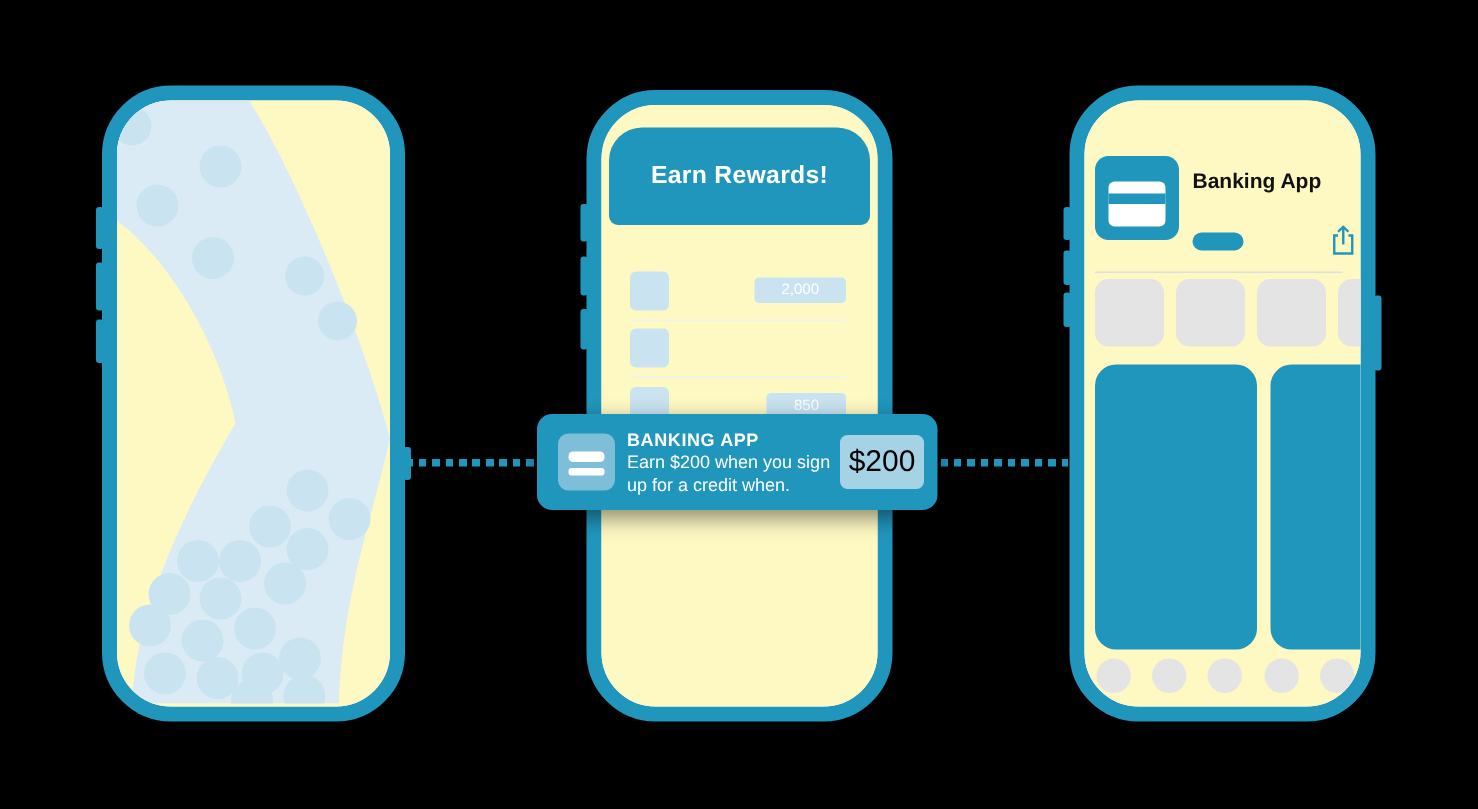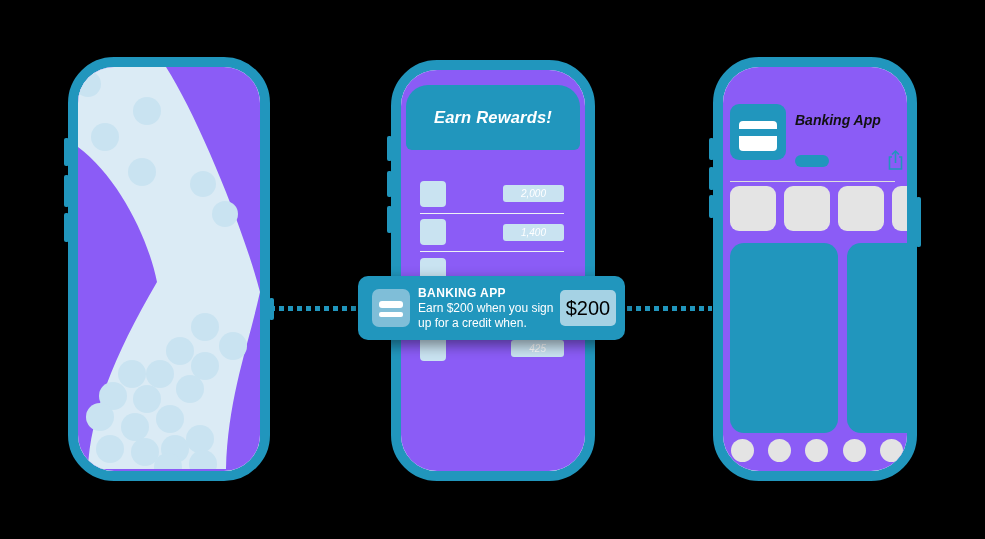--- a/index.html
+++ b/index.html
@@ -11,21 +11,21 @@
     --placeholder-gray:#E4E4E4;
     --background:#000000;
   }
   *{margin:0;padding:0;box-sizing:border-box;}
   html,body{background:var(--background);}
   body{font-family:"Liberation Sans","DejaVu Sans",sans-serif;}
   .stage{position:relative;width:985px;height:539px;background:var(--background);overflow:hidden;}
 
   
   .phone{position:absolute;border:10px solid var(--accent);border-radius:46px;background:#fff;}
-  .phone-screen{position:relative;width:100%;height:100%;border-radius:36px;background:#8b5cf6;overflow:hidden;font-style:italic;}
+  .phone-screen{position:relative;width:100%;height:100%;border-radius:36px;background:#fef9c3;overflow:hidden;}
   .side-btn{position:absolute;width:5px;background:var(--accent);border-radius:2px;}
   .side-btn.left{left:-14px;}
   .side-btn.right{right:-14px;}
 
   
   .phone-left{left:68px;top:57px;width:202px;height:424px;}
   .phone-left svg{display:block;}
 
   
   .phone-middle{left:391px;top:60px;width:204px;height:421px;}
@@ -130,24 +130,20 @@
       <div class="rewards-header">
         <span>Earn Rewards!</span>
       </div>
       <div class="rewards-list">
         <div class="reward-row">
           <div class="reward-square"></div>
           <div class="reward-badge">2,000</div>
         </div>
         <div class="reward-row">
           <div class="reward-square"></div>
-          <div class="reward-badge">1,400</div>
-        </div>
-        <div class="reward-row">
-          <div class="reward-square"></div>
           <div class="reward-badge"></div>
         </div>
         <div class="reward-row">
           <div class="reward-square"></div>
           <div class="reward-badge">850</div>
         </div>
         <div class="reward-row">
           <div class="reward-square"></div>
           <div class="reward-badge">425</div>
         </div>

